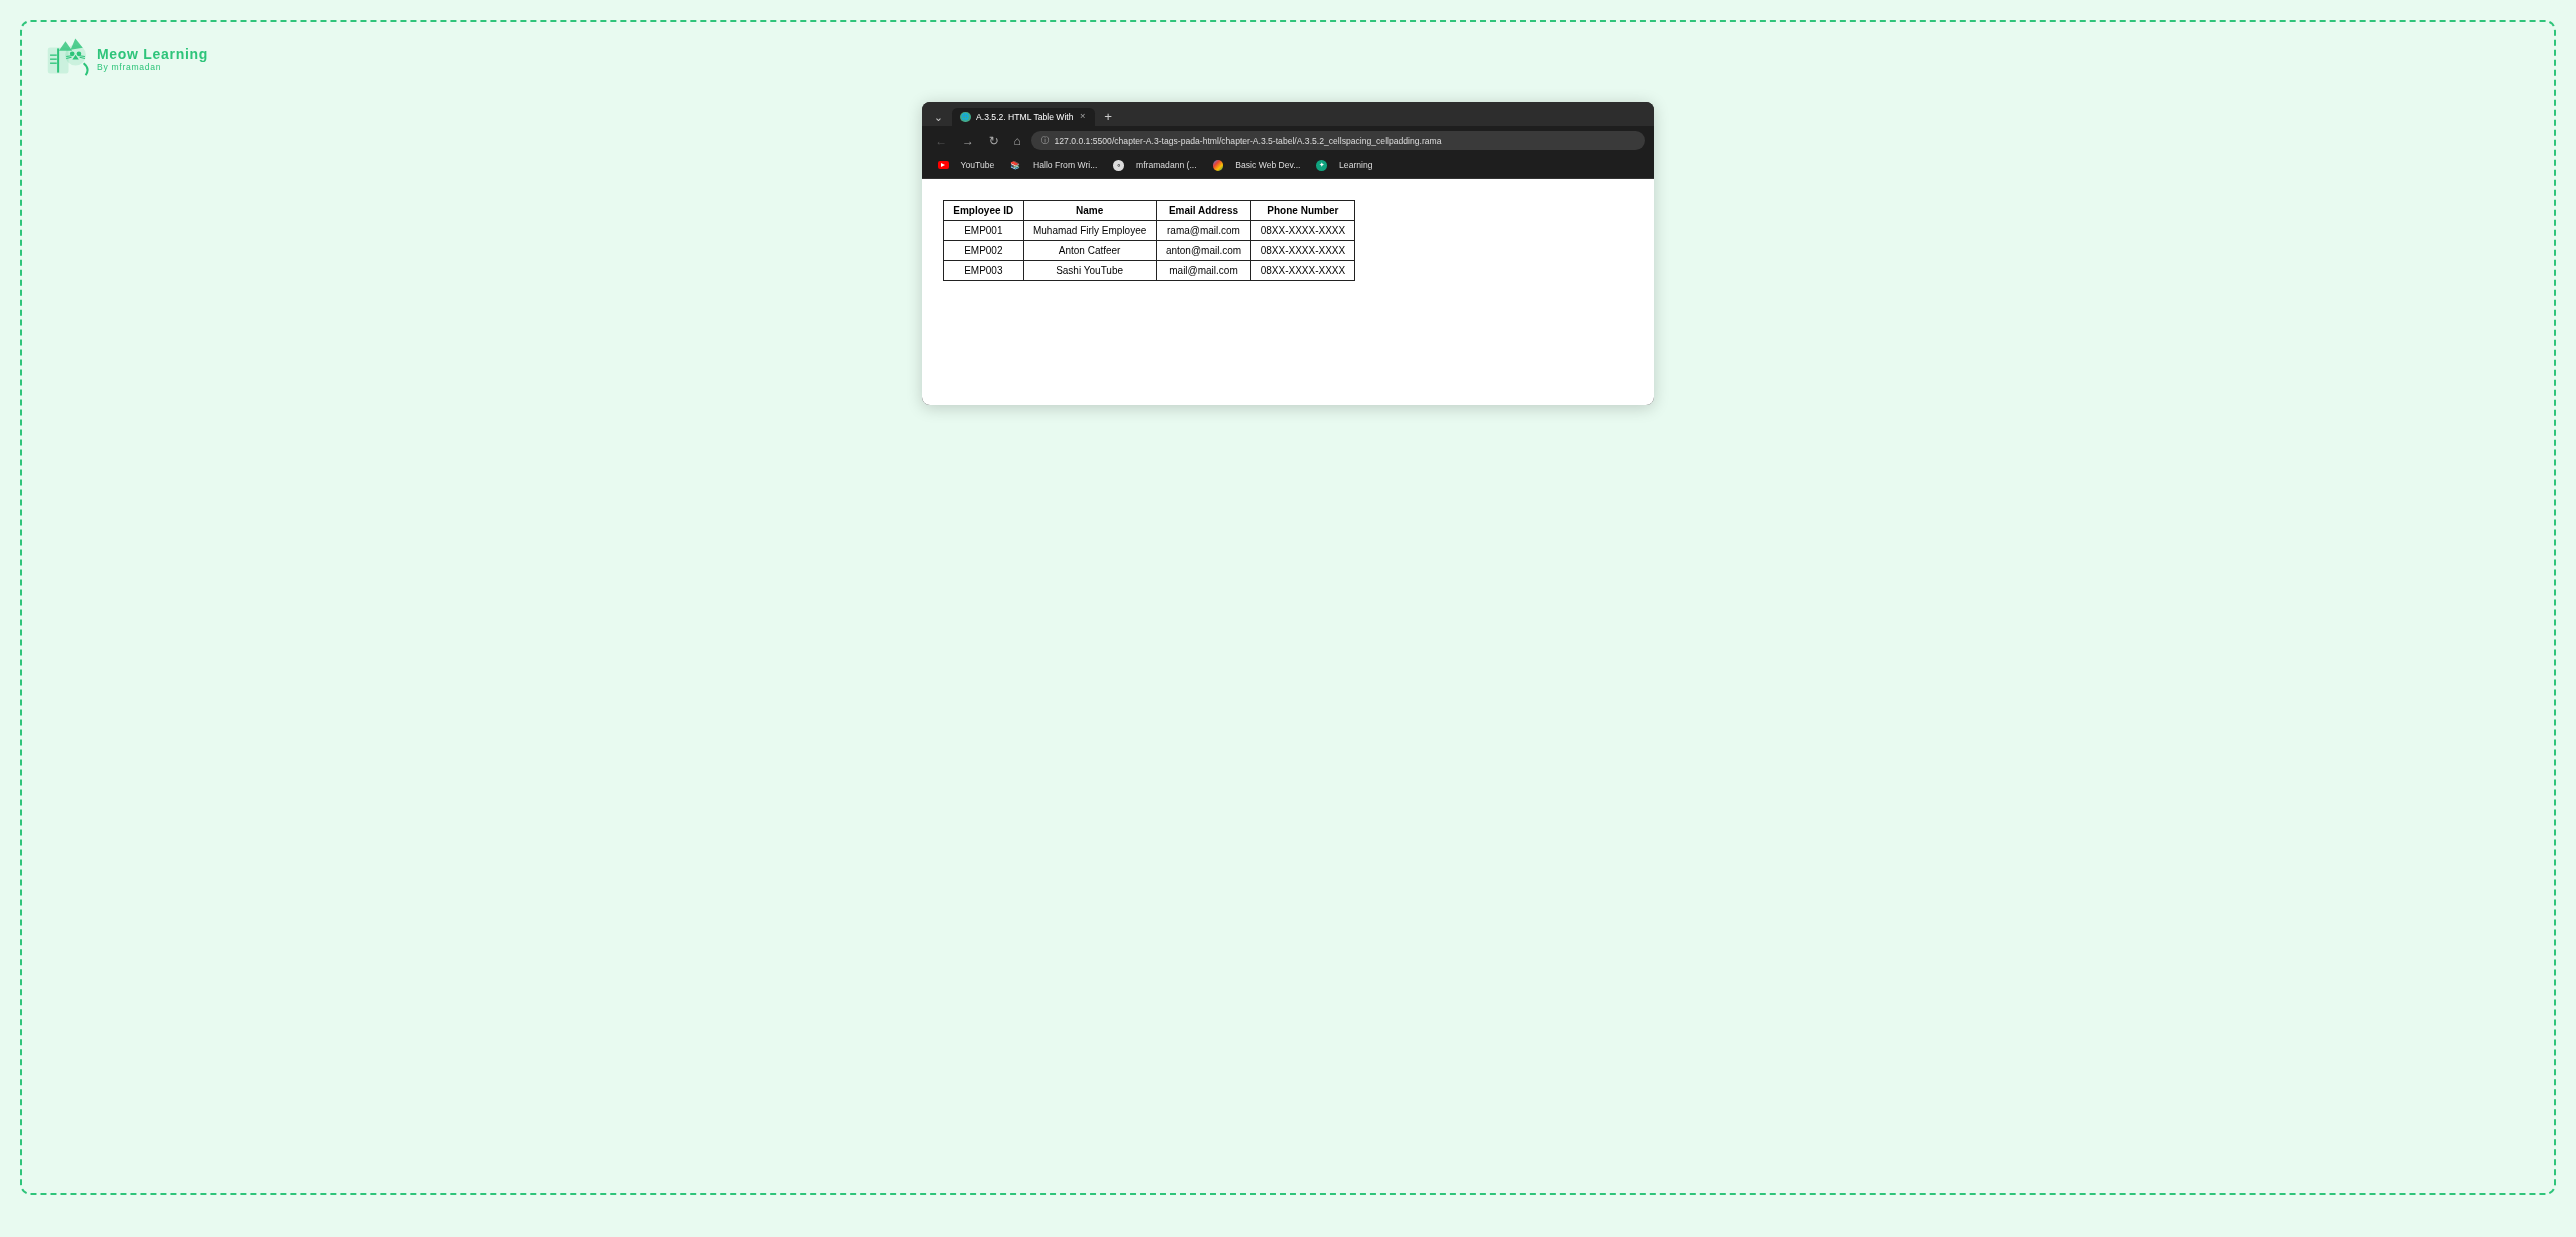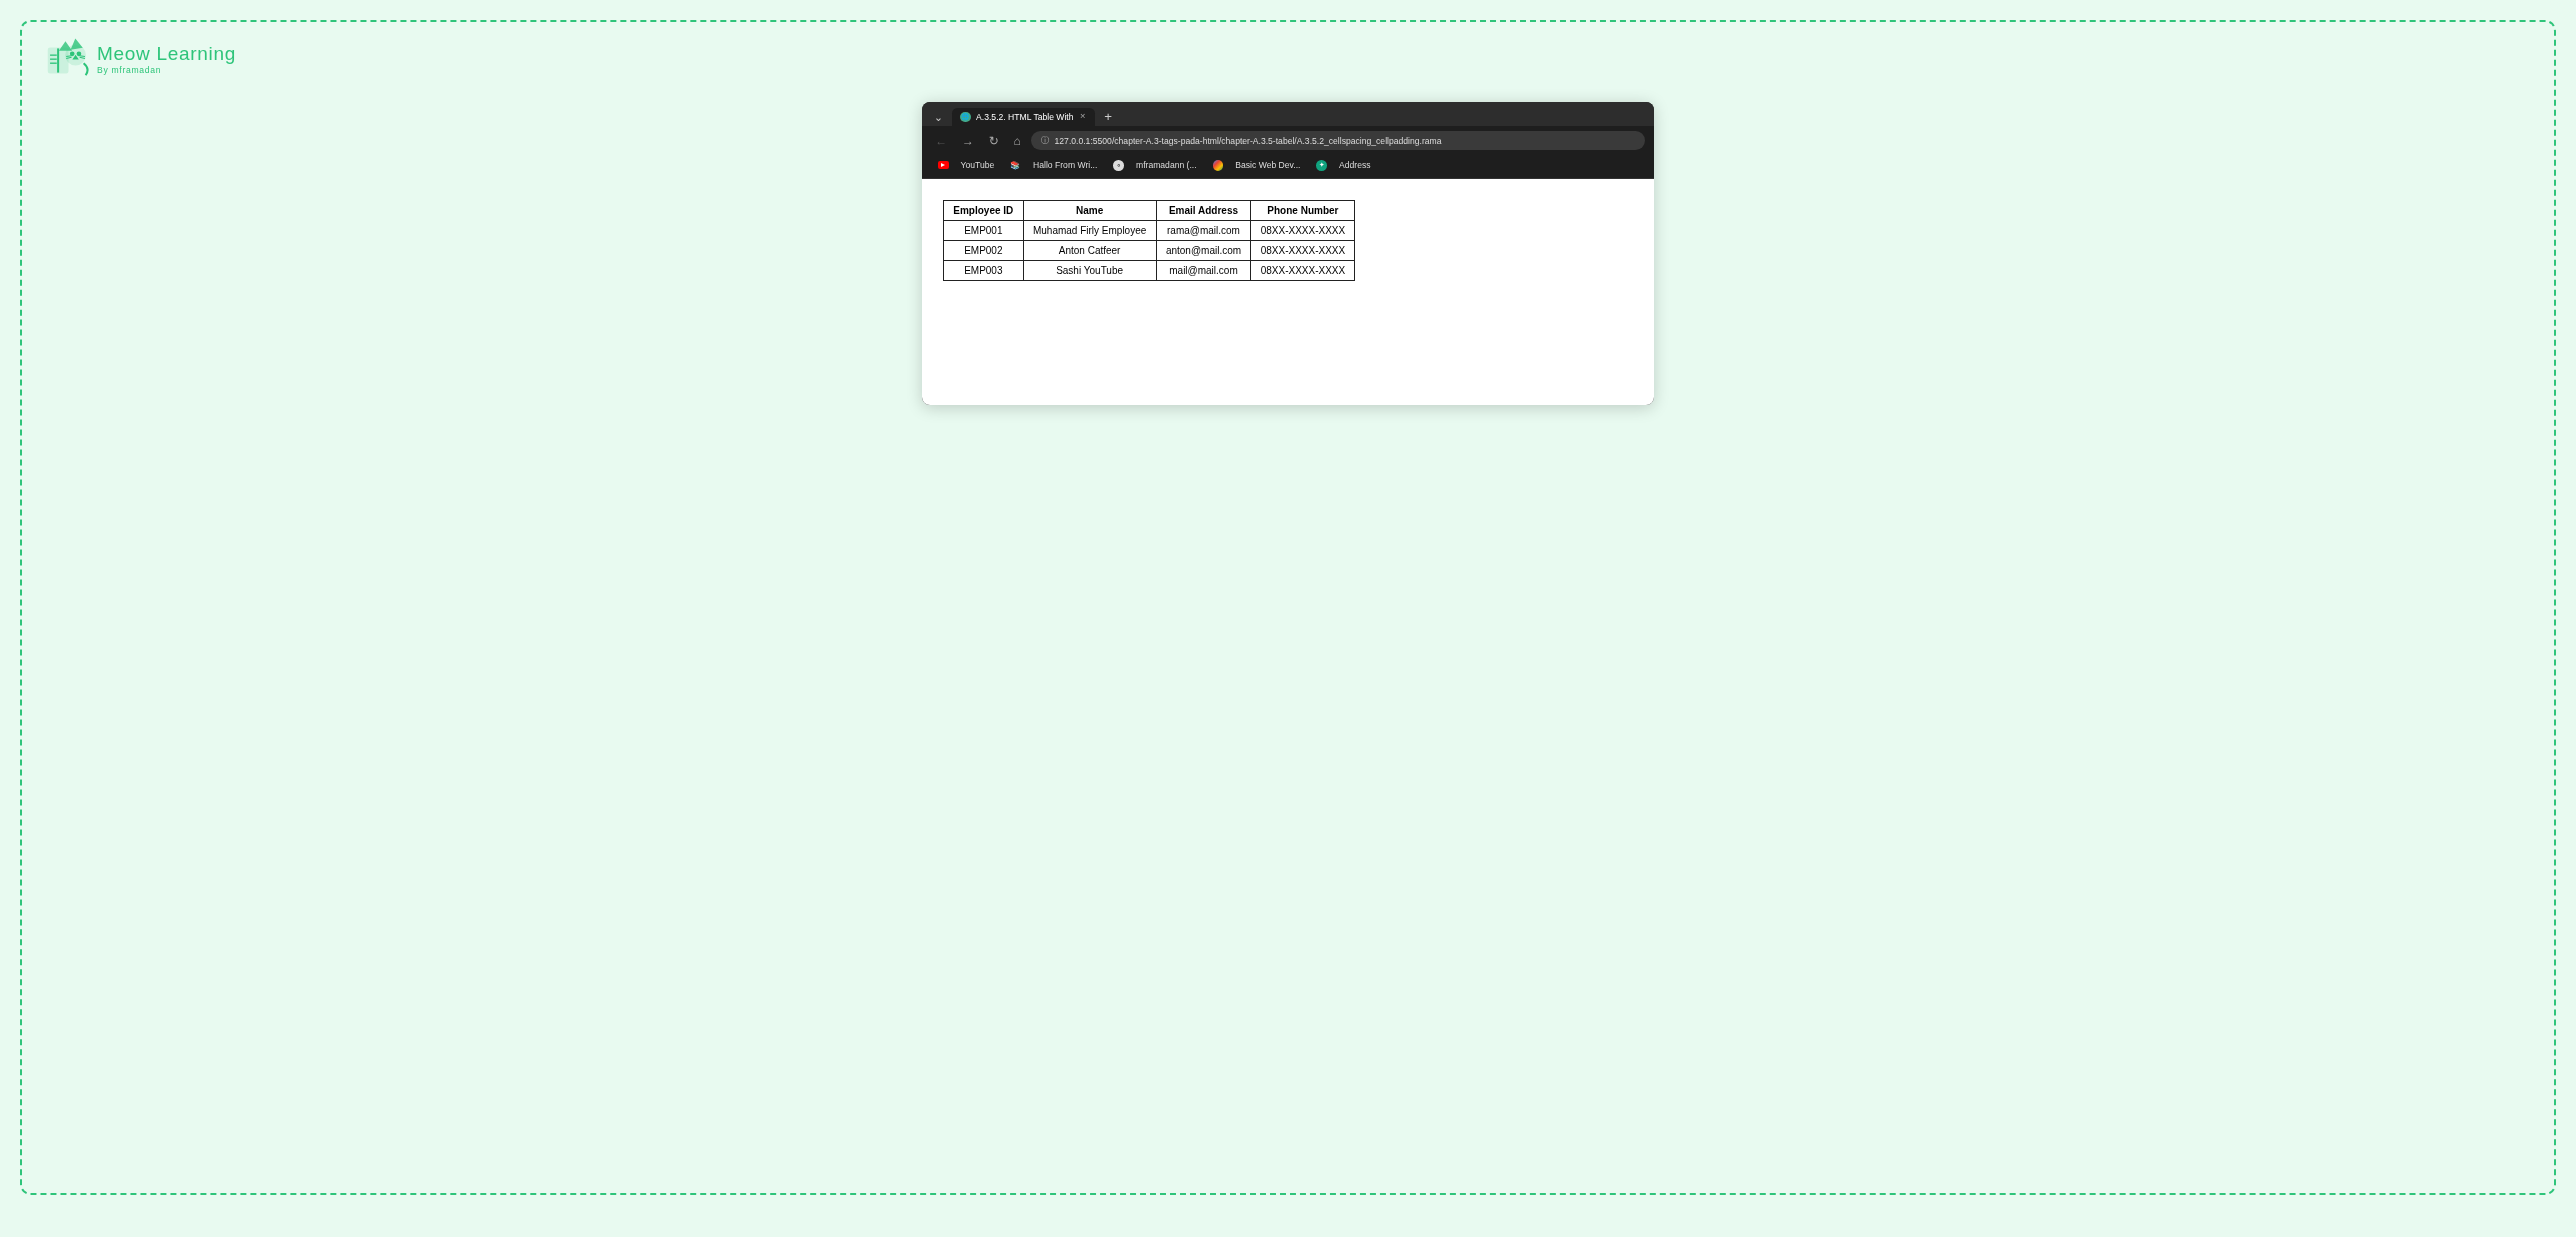--- a/index.html
+++ b/index.html
@@ -28,22 +28,22 @@
       height: 47px;
     }
 
     .logo-text {
       display: flex;
       flex-direction: column;
     }
 
     .logo-title {
       color: #2ec47a;
-      font-size: 19px;
-      font-weight: normal;
+      font-size: 14px;
+      font-weight: bold;
       letter-spacing: 0.7px;
     }
 
     .logo-subtitle {
       color: #2ec47a;
       font-size: 8.6px;
       letter-spacing: 0.7px;
     }
 
     
@@ -384,21 +384,21 @@
       <div class="bookmark-item">
         <span class="bookmark-github-icon">⚬</span>
         <span>mframadann (...</span>
       </div>
       <div class="bookmark-item">
         <span class="bookmark-basic-icon"></span>
         <span>Basic Web Dev...</span>
       </div>
       <div class="bookmark-item">
         <span class="bookmark-chatgpt-icon">✦</span>
-        <span>Address</span>
+        <span>Learning</span>
       </div>
     </div>
 
     <div class="browser-content">
       <table class="employee-table">
         <thead>
           <tr>
             <th>Employee ID</th>
             <th>Name</th>
             <th>Email Address</th>

